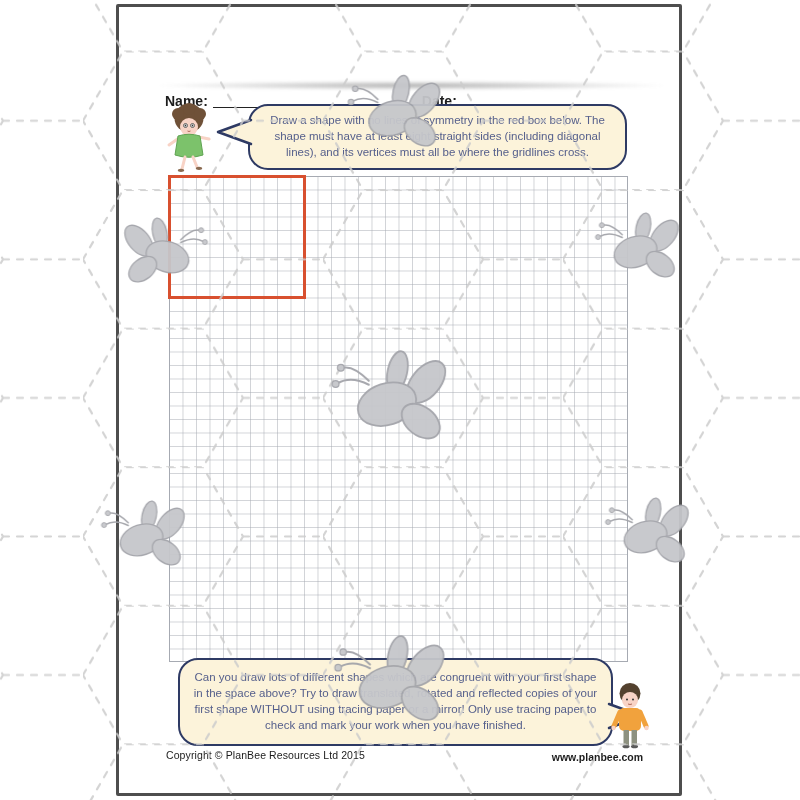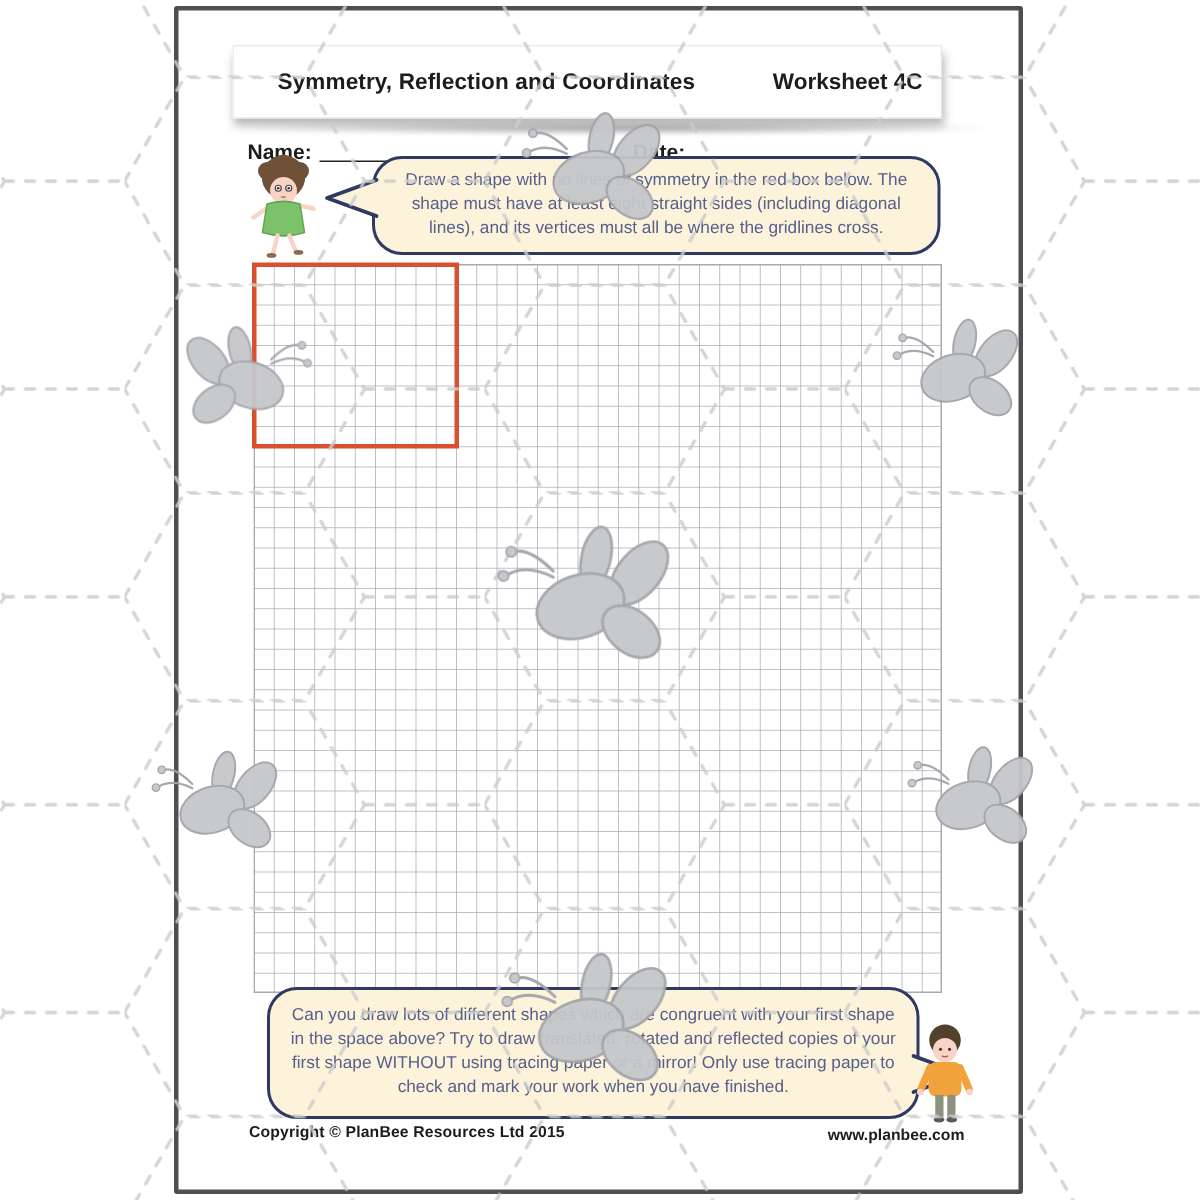--- a/index.html
+++ b/index.html
@@ -57,39 +57,35 @@
   .grid-wrap{position:absolute;left:50px;top:169px;width:459px;height:486px;}
   .grid-wrap svg{display:block;}
   .red-box{
     position:absolute;left:48.5px;top:167.5px;width:138px;height:125px;
     box-sizing:border-box;border:3px solid var(--red-box,#d8502f);
   }
   
   .girl{position:absolute;left:43px;top:95px;width:56px;height:70px;}
   .boy{position:absolute;left:488px;top:674px;width:46px;height:70px;}
   
-  .copyright{position:absolute;left:47px;top:742px;font-size:10.5px;font-weight:700;letter-spacing:.1px;}
+  .copyright{position:absolute;left:47px;top:742px;font-size:10.5px;font-weight:400;letter-spacing:.1px;}
   .website{position:absolute;right:36px;top:744px;font-size:10.5px;font-weight:700;}
   
   .overlay{position:absolute;left:0;top:0;width:800px;height:800px;pointer-events:none;}
   .hex-line{fill:none;stroke:var(--hex-line,#cccccc);stroke-width:2.2;stroke-dasharray:6 8;stroke-linecap:round;}
   .bee-fill{fill:var(--bee-fill,#c6c7cb);stroke:var(--bee-stroke,#a3a4aa);stroke-width:1.4;}
   .bee-line{fill:none;stroke:var(--bee-stroke,#a3a4aa);stroke-width:1.6;stroke-linecap:round;}
   .bee-knob{fill:var(--bee-fill,#c6c7cb);stroke:var(--bee-stroke,#a3a4aa);stroke-width:1;}
 </style>
 </head>
 <body>
 
 <div class="page">
 
   <div class="banner-shadow"></div>
-  <div class="banner">
-    <span class="title">Symmetry, Reflection and Coordinates</span>
-    <span class="wsnum">Worksheet 4C</span>
-  </div>
 
   <div class="name-row">
     <span>Name:</span>
     <span class="field-line line-name"></span>
     <span>Date:</span>
     <span class="field-line line-date"></span>
   </div>
 
   <svg class="girl" viewBox="0 0 56 70">
     <circle cx="27" cy="16" r="14.5" fill="#6f5138"></circle>

